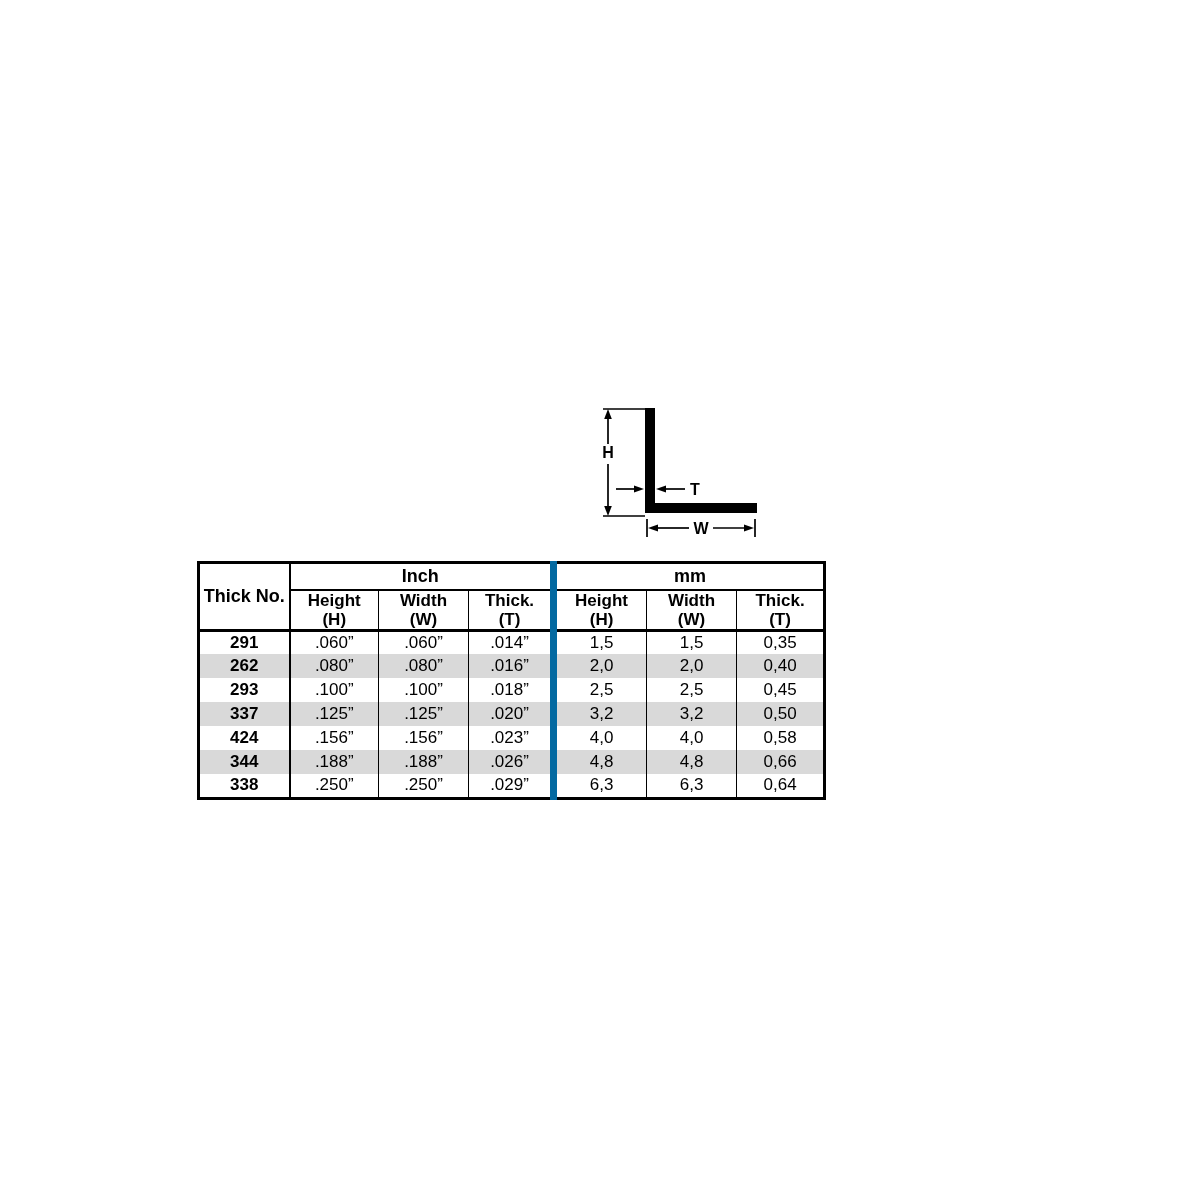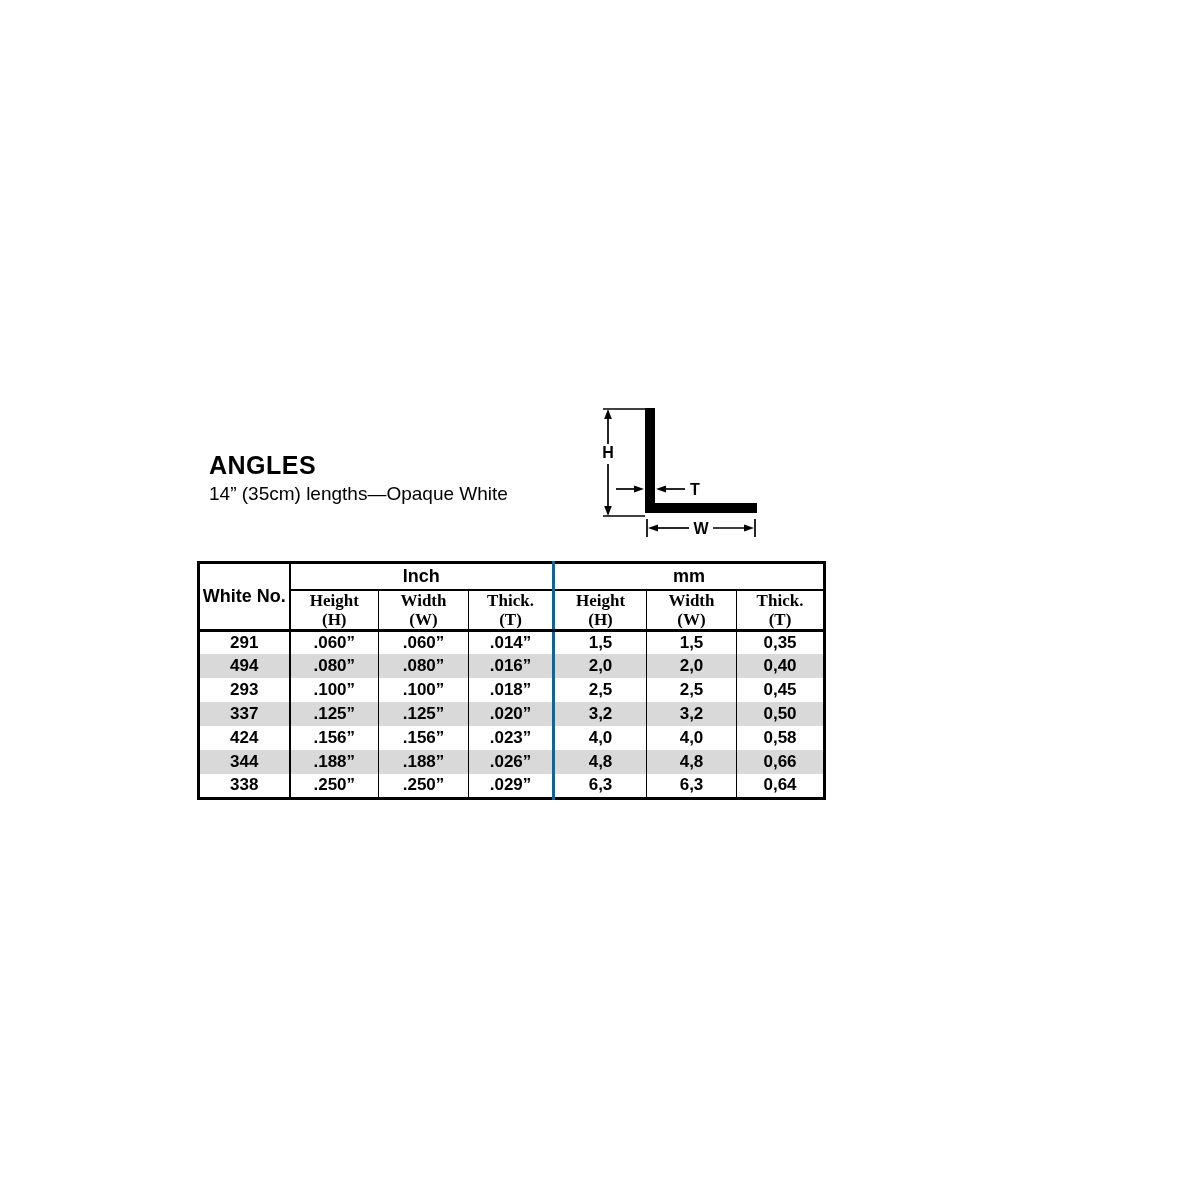--- a/index.html
+++ b/index.html
@@ -28,39 +28,35 @@
     position: absolute; left: 197px; top: 561px;
     width: 626px;
     border-collapse: collapse;
     table-layout: fixed;
     text-align: center;
     border: 3px solid #000;
   }
   .spec-table th, .spec-table td { padding: 0; vertical-align: middle; }
   .units-row th { height: 27px; font-size: 18px; font-weight: bold; }
   .units-row th.group { border-bottom: 2px solid #000; }
-  .subhead-row th { height: 40px; font-size: 17px; font-weight: bold; line-height: 19px; border-bottom: 3px solid #000; font-family: Liberation Serif, serif; }
+  .subhead-row th { height: 40px; font-size: 17px; font-weight: bold; line-height: 19px; border-bottom: 3px solid #000; }
   .part-head { font-size: 18px; font-weight: bold; border-bottom: 3px solid #000; }
   .b1 { border-left: 1.5px solid #000; }
   .b2 { border-left: 2.5px solid #000; }
-  .b3 { border-left: 3px solid #0369a1; }
-  tbody td { height: 24px; font-size: 17px; font-weight: bold; }
+  .b3 { border-left: 7px solid #0369a1; }
+  tbody td { height: 24px; font-size: 17px; }
   tbody td.part { font-weight: bold; }
   tbody tr.shaded { background: #d9d9d9; }
   .subhead-row span { display: block; }
 </style>
 </head>
 <body>
 
 <div class="canvas">
 
-  <header class="title-block">
-    <h1 class="main-title">ANGLES</h1>
-    <p class="sub-title">14” (35cm) lengths—Opaque White</p>
-  </header>
 
   <svg class="diagram" width="175" height="145" viewBox="0 0 175 145" xmlns="http://www.w3.org/2000/svg">
 
     <rect class="dim-fill" x="50" y="8" width="10" height="105"></rect>
     <rect class="dim-fill" x="50" y="103" width="112" height="10"></rect>
 
     <line class="dim-line" x1="8" y1="9" x2="50" y2="9"></line>
     <line class="dim-line" x1="8" y1="116" x2="50" y2="116"></line>
     <polygon class="dim-fill" points="13,9 9.2,19 16.8,19"></polygon>
     <line class="dim-line" x1="13" y1="18" x2="13" y2="44"></line>
@@ -88,21 +84,21 @@
       <col style="width:91px">
         <col style="width:89px">
         <col style="width:90px">
         <col style="width:85px">
       <col style="width:93px">
         <col style="width:90px">
         <col style="width:88px">
     </colgroup>
     <thead>
       <tr class="units-row">
-        <th rowspan="2" class="part-head">White No.</th>
+        <th rowspan="2" class="part-head">Thick No.</th>
         <th colspan="3" class="group b2">Inch</th>
         <th colspan="3" class="group b3">mm</th>
       </tr>
       <tr class="subhead-row">
         <th class="b2">
           <span>Height</span>
           <span>(H)</span>
         </th>
         <th class="b1">
           <span>Width</span>
@@ -130,21 +126,21 @@
       <tr>
         <td class="part">291</td>
         <td class="b2">.060”</td>
         <td class="b1">.060”</td>
         <td class="b1">.014”</td>
         <td class="b3">1,5</td>
         <td class="b1">1,5</td>
         <td class="b1">0,35</td>
       </tr>
       <tr class="shaded">
-        <td class="part">494</td>
+        <td class="part">262</td>
         <td class="b2">.080”</td>
         <td class="b1">.080”</td>
         <td class="b1">.016”</td>
         <td class="b3">2,0</td>
         <td class="b1">2,0</td>
         <td class="b1">0,40</td>
       </tr>
       <tr>
         <td class="part">293</td>
         <td class="b2">.100”</td>

